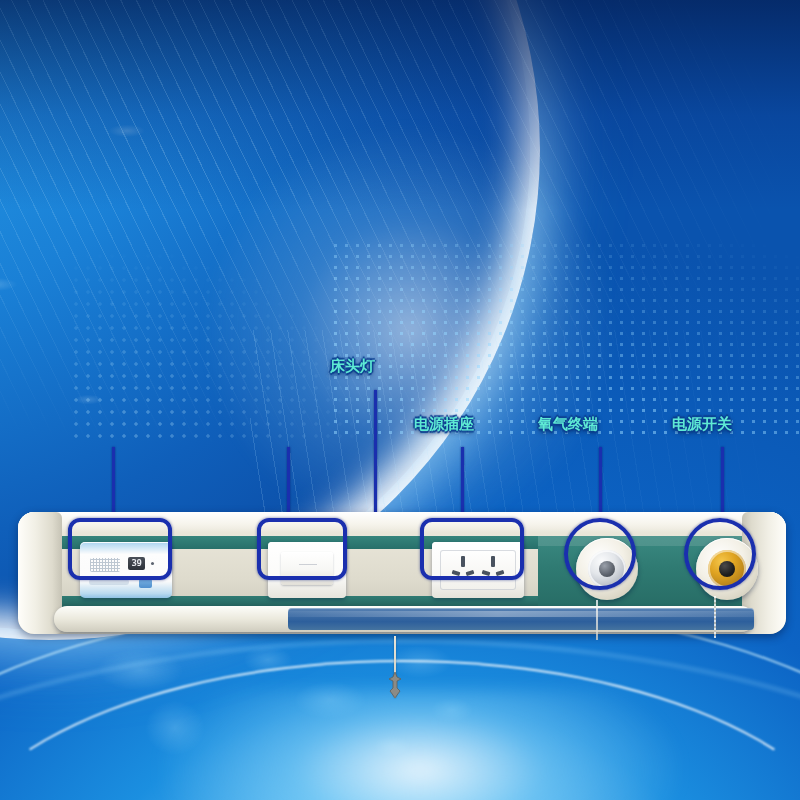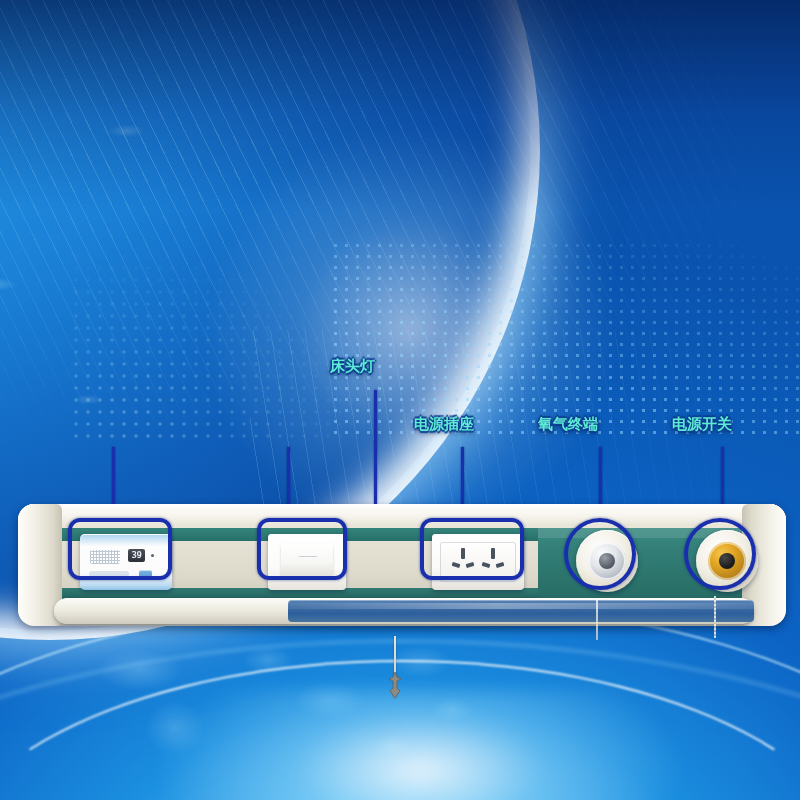--- a/index.html
+++ b/index.html
@@ -102,21 +102,21 @@
   .callout{position:absolute;color:#5eead4;font-weight:bold;font-size:15px;
     font-family:Liberation Serif, serif;white-space:nowrap;
     text-shadow:-1.6px 0 1px #0b3f90,1.6px 0 1px #0b3f90,0 -1.6px 1px #0b3f90,0 1.6px 1px #0b3f90,
                 0 2px 5px rgba(4,28,74,.8);}
   .leader{position:absolute;width:3px;background:#1a2fae;box-shadow:0 0 2px rgba(8,24,110,.8);}
 
   
   .panel-wrap{position:absolute;left:18px;top:496px;width:768px;height:140px;}
   .panel-shadow{position:absolute;left:10px;top:112px;width:750px;height:24px;
     background:radial-gradient(ellipse at 50% 50%,rgba(2,22,62,.5),transparent 72%);filter:blur(5px);}
-  .panel{position:absolute;left:0;top:8px;width:768px;height:122px;border-radius:16px/16px;
+  .panel{position:absolute;left:0;top:16px;width:768px;height:122px;border-radius:16px/16px;
     background:linear-gradient(180deg,#f2f0e6 0%,#e9e6d9 18%,#dedbcd 55%,#cfccbe 80%,#bcb9ab 100%);
     box-shadow:0 3px 8px rgba(2,20,60,.45), inset 0 1px 0 rgba(255,255,255,.85);
     overflow:hidden;}
   .panel-top-hl{position:absolute;left:0;right:0;top:0;height:20px;
     background:linear-gradient(180deg,#ffffff 0%,#f6f4ec 60%,rgba(246,244,236,0) 100%);}
   .stripe{position:absolute;left:38px;right:0;height:13px;background:#2e7a73;}
   .stripe-top{top:24px;background:linear-gradient(180deg,#35847c,#27706a);}
   .stripe-bot{top:84px;background:linear-gradient(180deg,#2f7b73,#245f5a);}
   .teal-field{position:absolute;left:520px;top:24px;right:18px;height:73px;
     background:linear-gradient(180deg,#3a8981 0%,#2f7a72 45%,#276c65 100%);}

